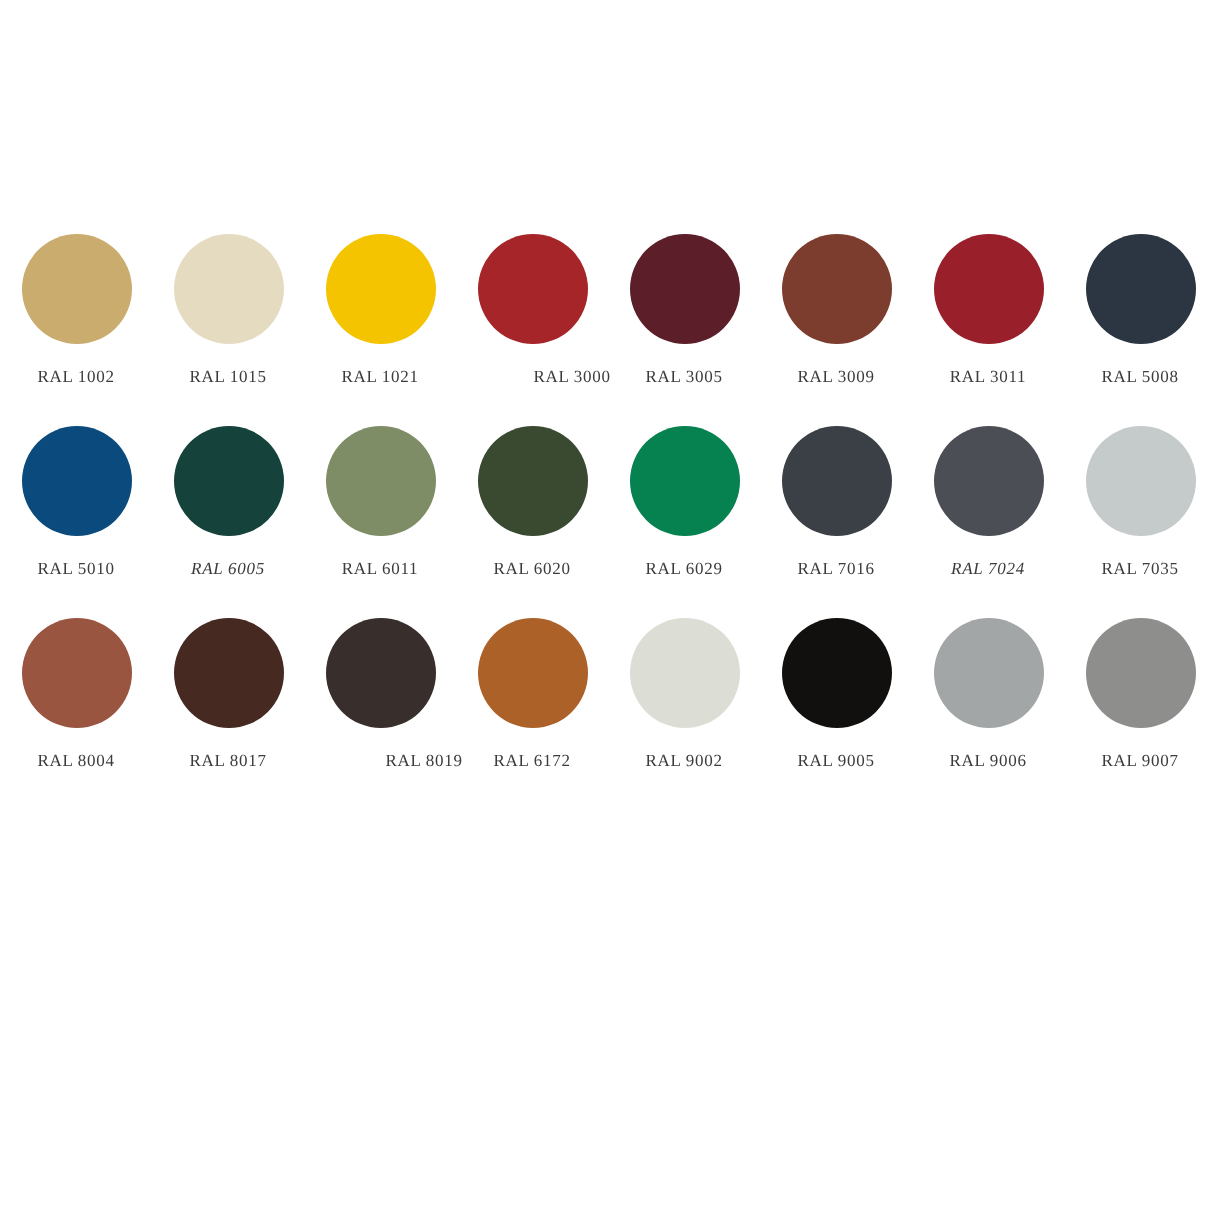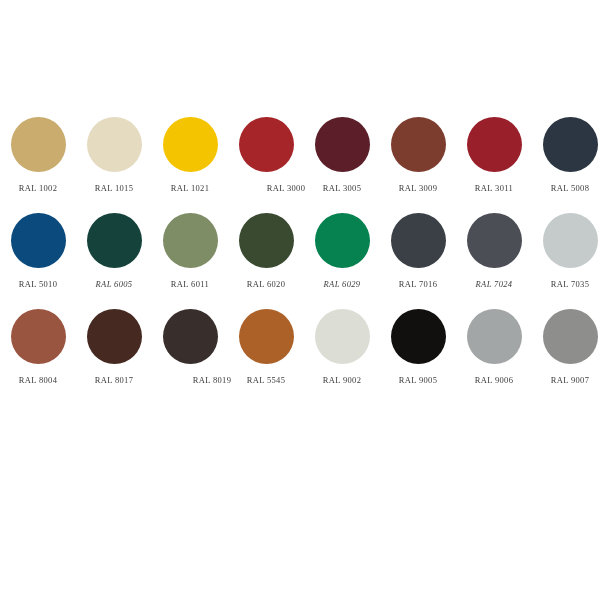--- a/index.html
+++ b/index.html
@@ -112,21 +112,21 @@
         <div class="swatch-cell">
           <div class="swatch-dot" title="RAL 6011" style="background: rgb(126, 141, 101);"></div>
           <div class="swatch-label" style="color: rgb(60, 60, 60);">RAL 6011</div>
         </div>
         <div class="swatch-cell">
           <div class="swatch-dot" title="RAL 6020" style="background: rgb(58, 74, 48);"></div>
           <div class="swatch-label" style="color: rgb(60, 60, 60);">RAL 6020</div>
         </div>
         <div class="swatch-cell">
           <div class="swatch-dot" title="RAL 6029" style="background: rgb(6, 129, 80);"></div>
-          <div class="swatch-label" style="color: rgb(60, 60, 60); font-style: italic;">RAL 6029</div>
+          <div class="swatch-label" style="color: rgb(60, 60, 60);">RAL 6029</div>
         </div>
         <div class="swatch-cell">
           <div class="swatch-dot" title="RAL 7016" style="background: rgb(58, 64, 69);"></div>
           <div class="swatch-label" style="color: rgb(60, 60, 60);">RAL 7016</div>
         </div>
         <div class="swatch-cell">
           <div class="swatch-dot" title="RAL 7024" style="background: rgb(75, 78, 84);"></div>
           <div class="swatch-label" style="color: rgb(60, 60, 60); font-style: italic;">RAL 7024</div>
         </div>
         <div class="swatch-cell">
@@ -142,21 +142,21 @@
         <div class="swatch-cell">
           <div class="swatch-dot" title="RAL 8017" style="background: rgb(70, 42, 34);"></div>
           <div class="swatch-label" style="color: rgb(60, 60, 60);">RAL 8017</div>
         </div>
         <div class="swatch-cell">
           <div class="swatch-dot" title="RAL 8019" style="background: rgb(56, 47, 44);"></div>
           <div class="swatch-label" style="color: rgb(60, 60, 60); padding-left: 44px;">RAL 8019</div>
         </div>
         <div class="swatch-cell">
           <div class="swatch-dot" title="RAL 8023" style="background: rgb(172, 97, 40);"></div>
-          <div class="swatch-label" style="color: rgb(60, 60, 60);">RAL 5545</div>
+          <div class="swatch-label" style="color: rgb(60, 60, 60);">RAL 6172</div>
         </div>
         <div class="swatch-cell">
           <div class="swatch-dot" title="RAL 9002" style="background: rgb(220, 221, 213);"></div>
           <div class="swatch-label" style="color: rgb(60, 60, 60);">RAL 9002</div>
         </div>
         <div class="swatch-cell">
           <div class="swatch-dot" title="RAL 9005" style="background: rgb(18, 16, 15);"></div>
           <div class="swatch-label" style="color: rgb(60, 60, 60);">RAL 9005</div>
         </div>
         <div class="swatch-cell">

